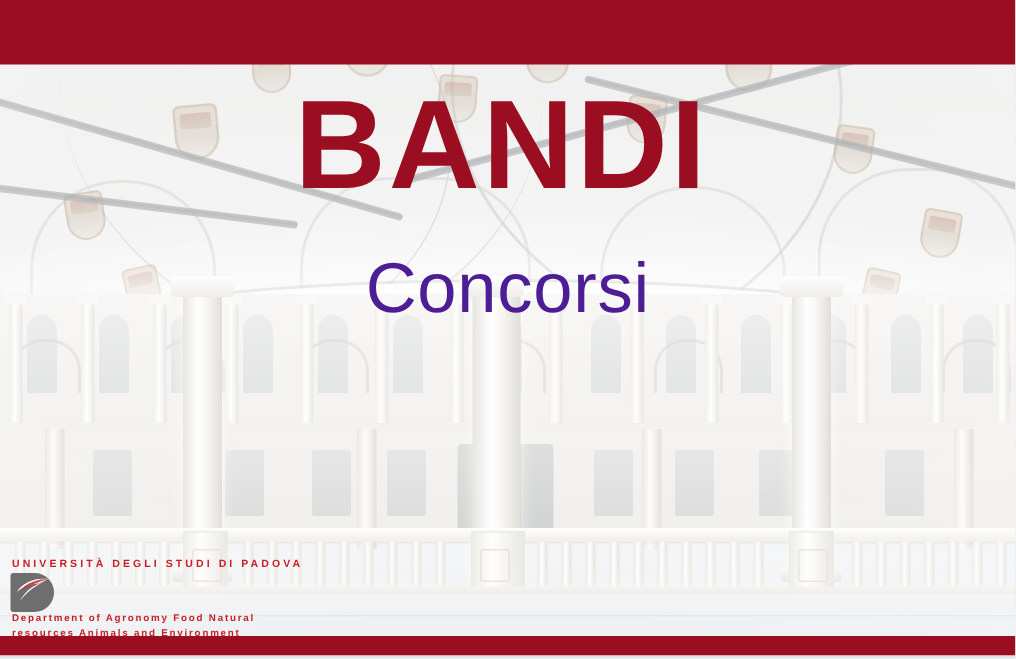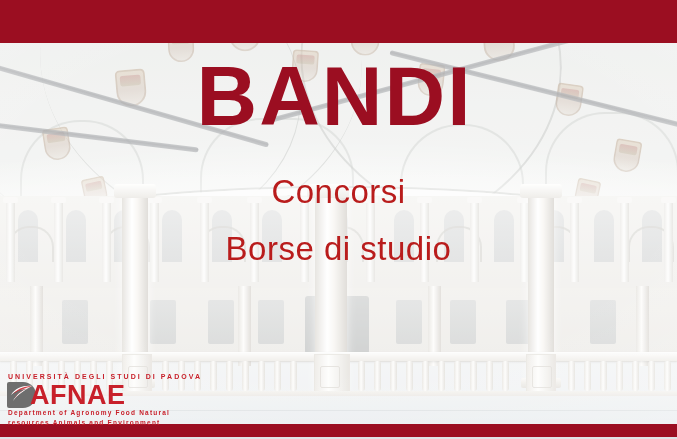--- a/index.html
+++ b/index.html
@@ -133,22 +133,22 @@
   .band-top{top:0;height:43px;}
   .band-bottom{top:424px;height:13px;}
   .band-strip{position:absolute;left:0;top:437px;width:677px;height:2px;background:#dfe3e6;}
 
   
   .content{position:absolute;left:0;top:43px;width:677px;height:381px;}
   .title{position:absolute;left:0;top:10px;width:669px;text-align:center;
      font-family:"Liberation Sans",sans-serif;font-weight:700;font-size:84px;line-height:86px;
      letter-spacing:2px;color:#9b0e21;}
   .lines{position:absolute;left:0;top:120px;width:677px;text-align:center;}
-  .line{font-family:"Liberation Sans",sans-serif;font-weight:300;font-size:33px;line-height:57px;
-     letter-spacing:.5px;color:#b91c1c;}
+  .line{font-family:"Liberation Sans",sans-serif;font-weight:300;font-size:47px;line-height:57px;
+     letter-spacing:.5px;color:#4c1d95;}
 
   
   .logo{position:absolute;left:6px;top:372px;width:168px;height:60px;}
   .logo-uni{font-size:7px;font-weight:700;letter-spacing:2.05px;color:#c8202a;
      line-height:9px;white-space:nowrap;padding-left:2px;}
   .logo-main{position:relative;height:26px;margin-top:1px;}
   .logo-d{position:absolute;left:1px;top:0;width:29px;height:26px;
      background:#6e6e6e;border-radius:2px 13px 13px 2px;overflow:hidden;}
   .logo-leaf{position:absolute;left:2px;top:3px;width:24px;height:19px;}
   .logo-word{position:absolute;left:24px;top:-1px;font-size:27px;font-weight:700;
@@ -311,33 +311,31 @@
   </div>
 
   <div class="band band-top"></div>
   <div class="band band-bottom"></div>
   <div class="band-strip"></div>
 
   <div class="content">
     <div class="title">BANDI</div>
     <div class="lines">
       <div class="line">Concorsi</div>
-      <div class="line">Borse di studio</div>
     </div>
   </div>
 
   <div class="logo">
     <div class="logo-uni">UNIVERSITÀ DEGLI STUDI DI PADOVA</div>
     <div class="logo-main">
       <div class="logo-d">
         <svg class="logo-leaf" viewBox="0 0 24 19">
           <path d="M23 1 C15 0 6 3 2 10 C5 7 11 4 17 4 C12 6 7 10 4 16 C9 9 16 5 23 1 Z" fill="#ffffff"></path>
           <path d="M22 2 C14 4 7 9 3 17 C8 8 15 4 22 2 Z" fill="#c8202a"></path>
           <path d="M23 1 C17 1 9 3 4 9 C10 5 17 3 23 1 Z" fill="#c8202a" opacity=".85"></path>
         </svg>
       </div>
-      <div class="logo-word">AFNAE</div>
     </div>
     <div class="logo-sub">Department of Agronomy Food Natural</div>
     <div class="logo-sub l2">resources Animals and Environment</div>
   </div>
 
 </div>
 
 </body></html>

